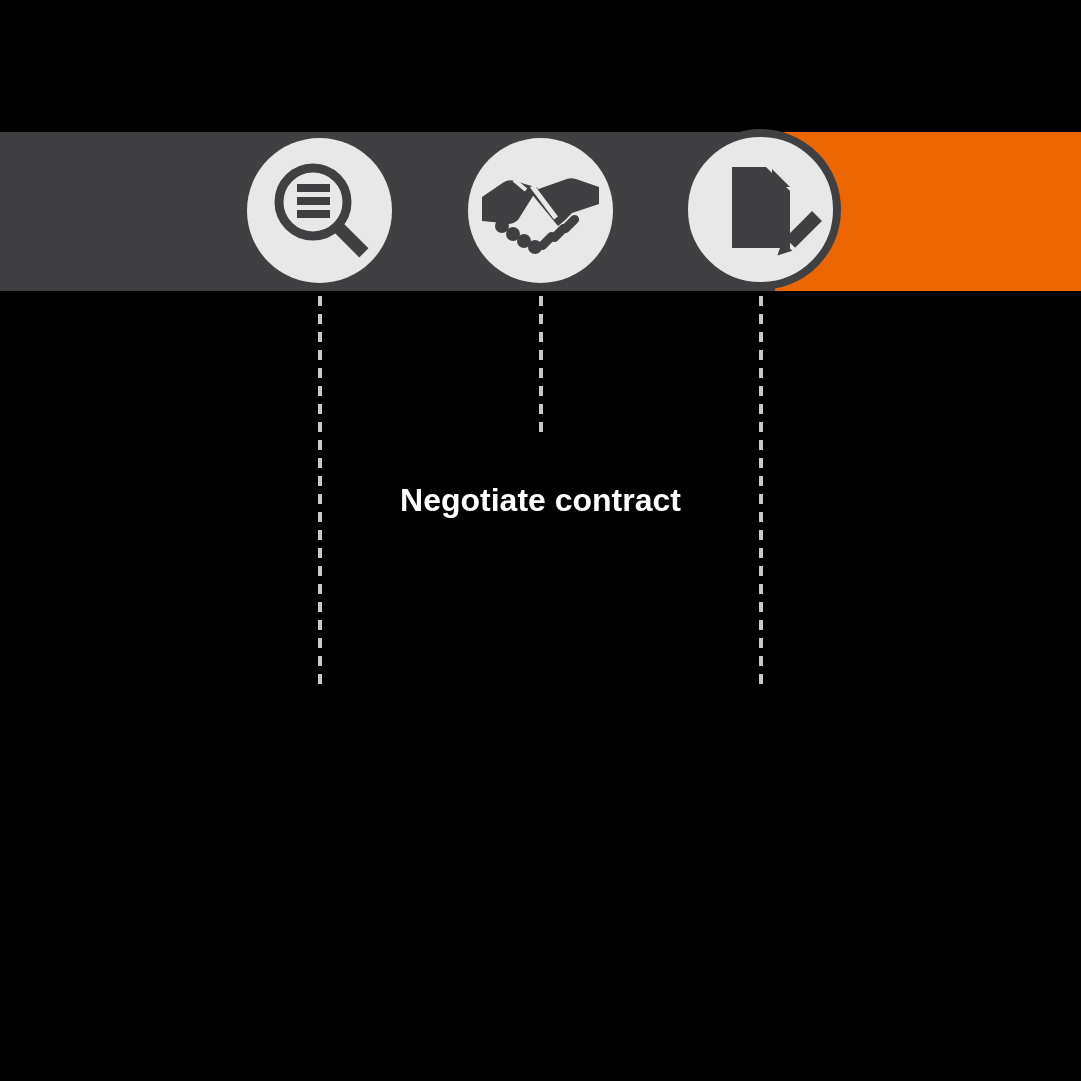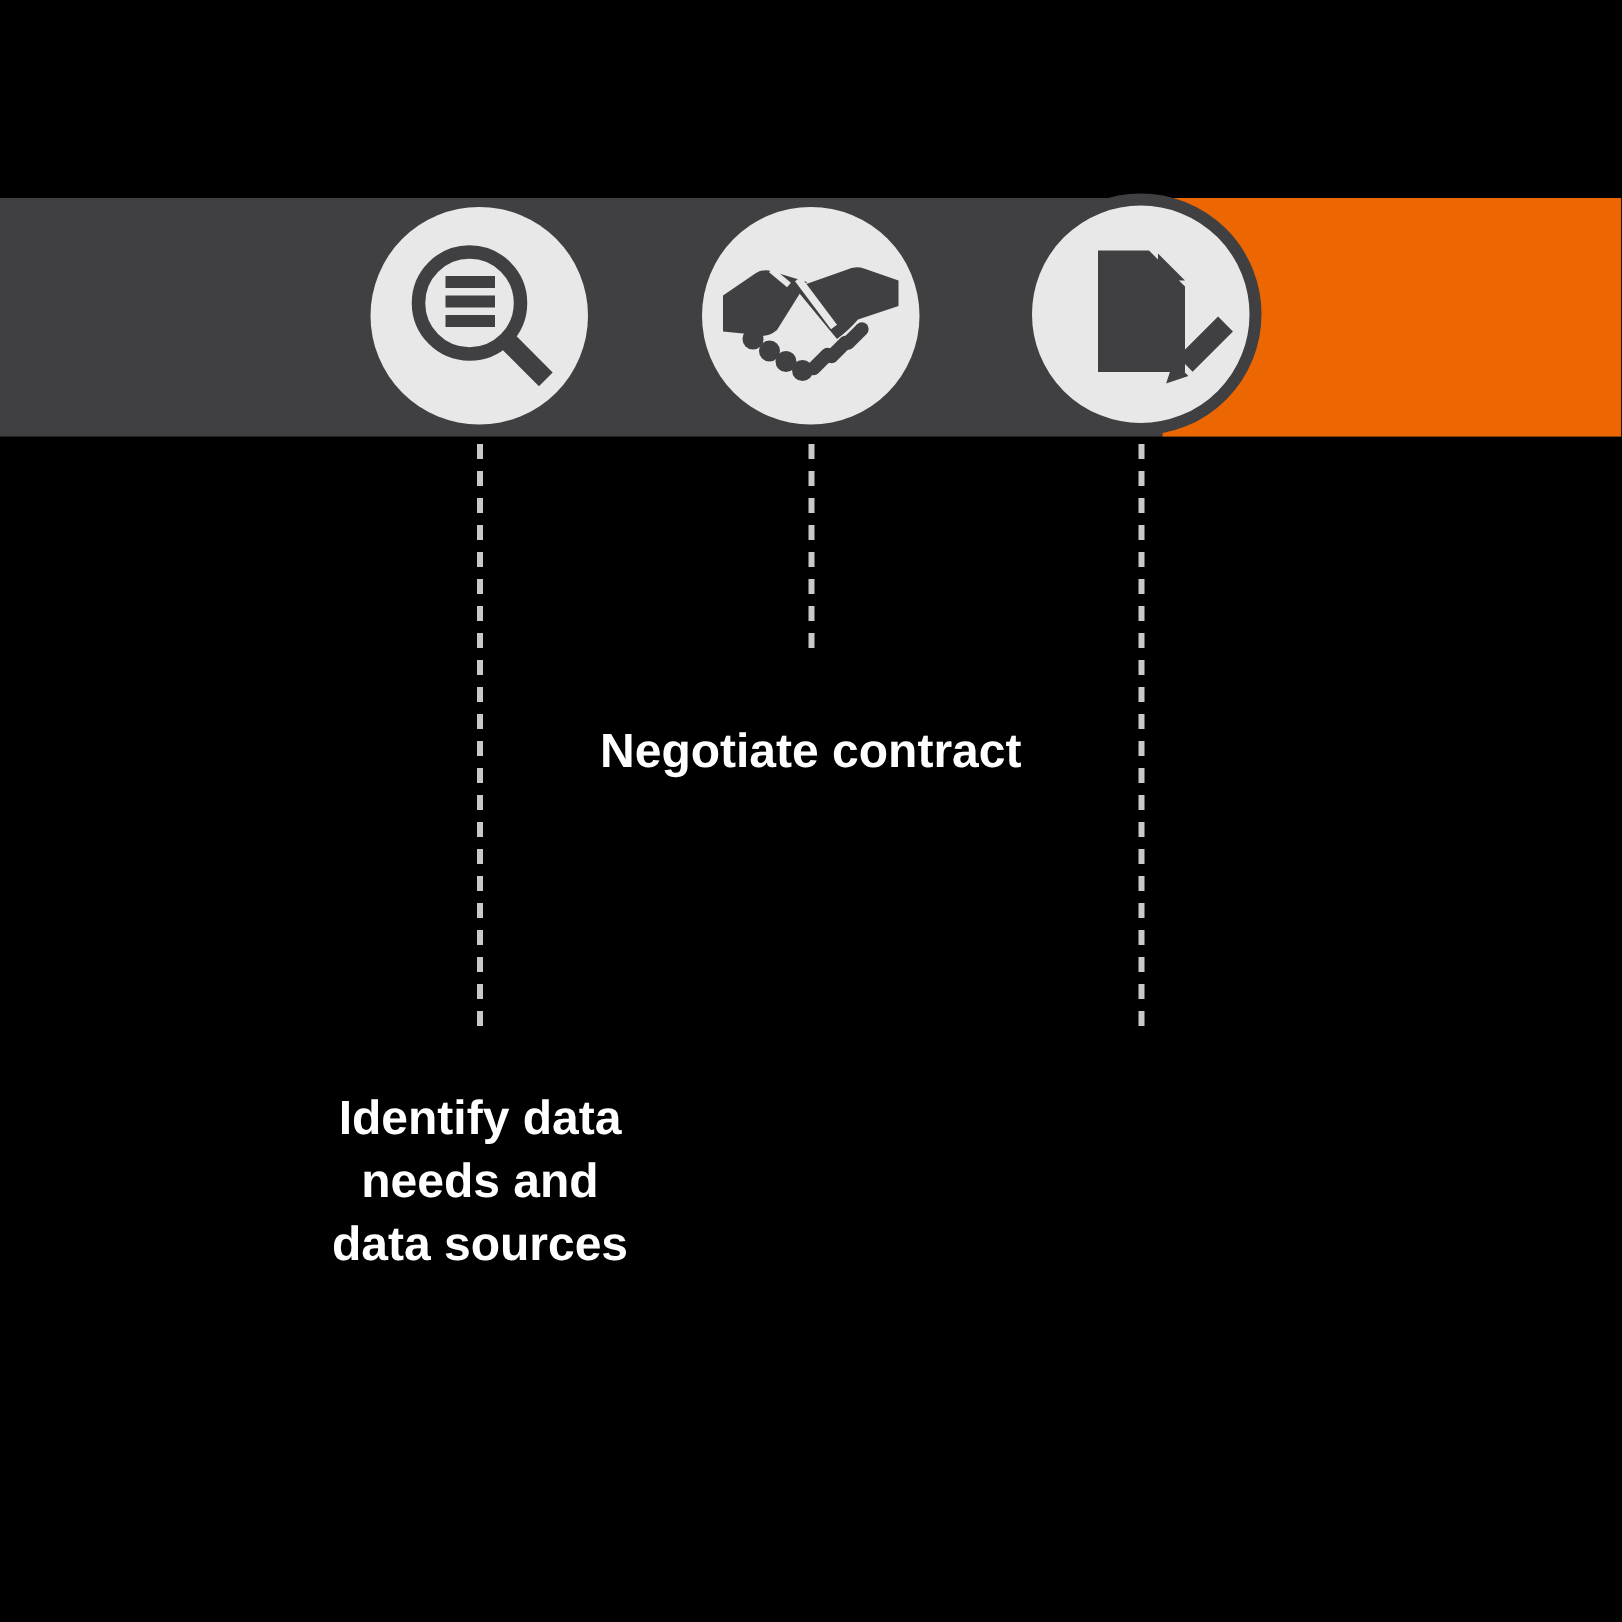--- a/index.html
+++ b/index.html
@@ -116,18 +116,15 @@
       </g>
     </svg>
   </div>
 
   <div class="connector k1"></div>
   <div class="connector k2"></div>
   <div class="connector k3"></div>
 
   <div class="step-label label-mid">Negotiate contract</div>
 
-  <div class="step-label label-left">Identify data
-needs and
-data sources</div>
 
 
 </div>
 
 </body></html>

